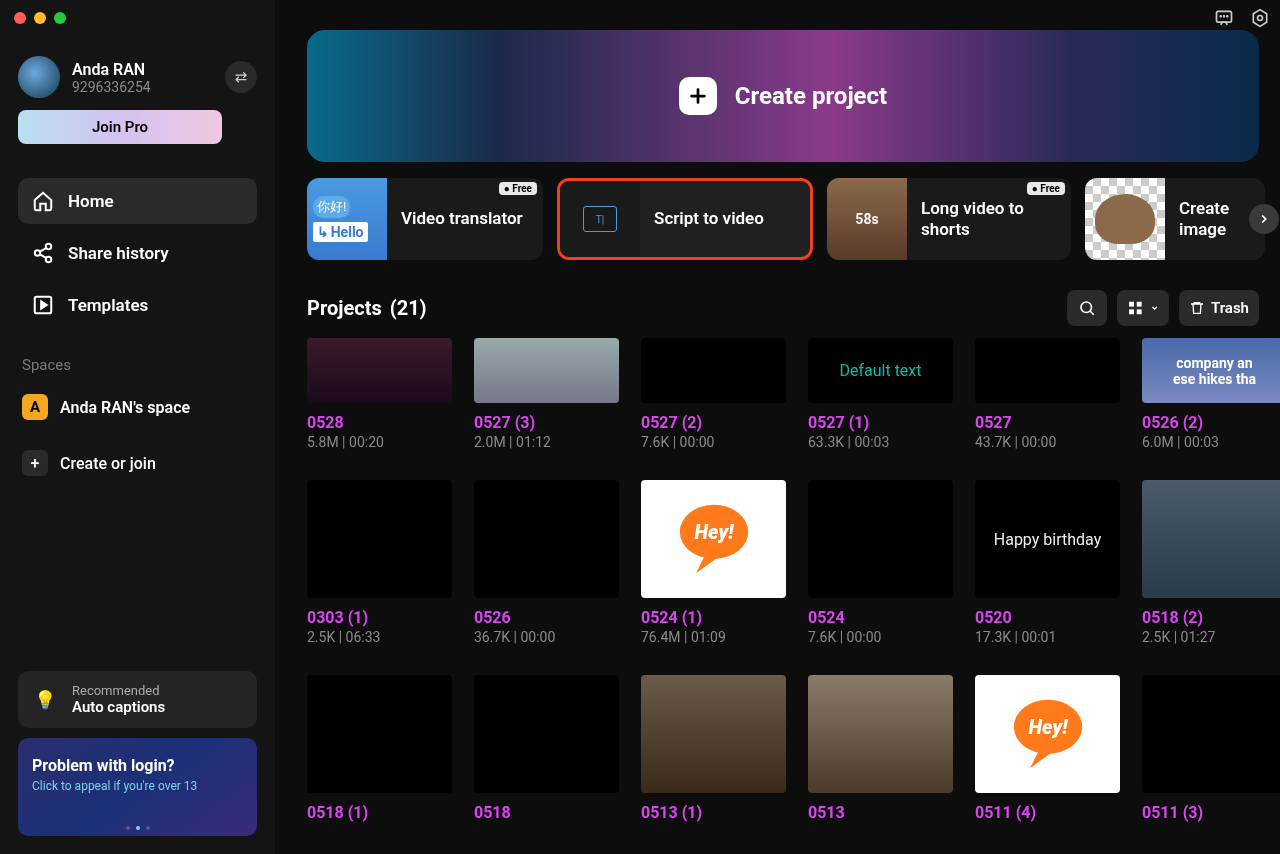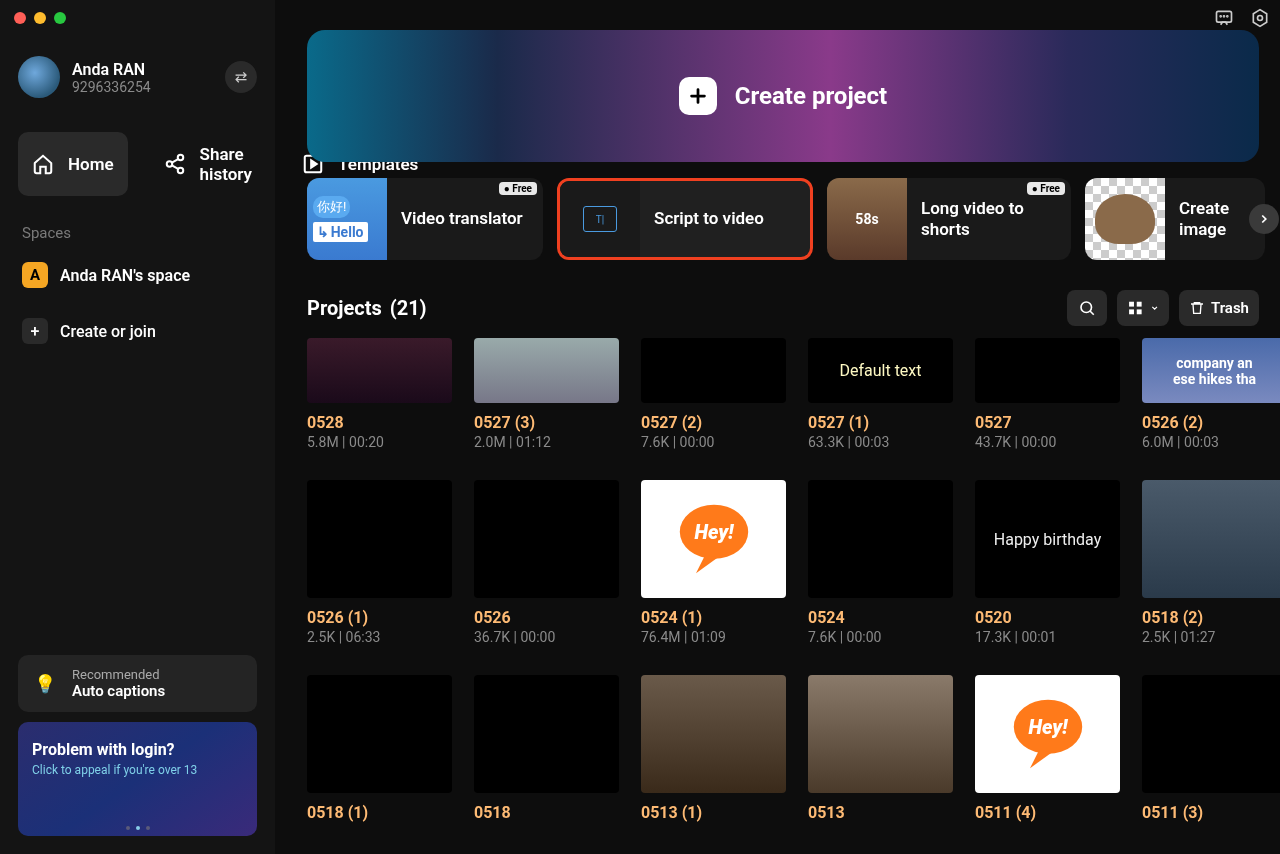--- a/index.html
+++ b/index.html
@@ -76,21 +76,22 @@
     color: #000;
     font-weight: 600;
     font-size: 15px;
     display: flex; align-items: center; justify-content: center;
     width: 204px;
     cursor: pointer;
   }
   .nav {
     margin-top: 34px;
     display: flex;
-    gap: 22px;
+    flex-direction: column;
+    gap: 6px;
   }
   .nav-item {
     display: flex;
     align-items: center;
     gap: 14px;
     padding: 12px 14px;
     border-radius: 10px;
     font-size: 17px;
     font-weight: 600;
     cursor: pointer;
@@ -144,21 +145,21 @@
     border-radius: 50%;
     font-size: 18px;
     display: flex; align-items: center; justify-content: center;
     color: #f5d060;
   }
   .rec-text .rec-label { color: #aaa; font-size: 13px; }
   .rec-text .rec-title { font-size: 15px; font-weight: 600; }
   .login-card {
     margin-top: 10px;
     border-radius: 10px;
-    height: 114px;
+    height: 98px;
     background: linear-gradient(145deg, #2b2d6e 0%, #1b3078 50%, #3a2a7a 100%);
     padding: 12px 14px;
     position: relative;
     overflow: hidden;
     cursor: pointer;
   }
   .login-title { font-size: 16px; font-weight: 700; margin-top: 6px; }
   .login-sub { color: #7fd0e8; font-size: 12px; margin-top: 4px; line-height: 1.3; }
   .login-dots { position: absolute; bottom: 6px; left: 50%; transform: translateX(-50%); display:flex; gap:6px;}
   .login-dots span { width:4px; height:4px; border-radius:50%; background:#5a5a7a;}
@@ -275,21 +276,21 @@
     width: 145px; height: 65px;
     background: #000;
     border-radius: 4px;
     display:flex; align-items:center; justify-content:center;
     color:#aaa; font-size:13px;
     overflow:hidden;
     position:relative;
   }
   .pthumb.first-row { height: 65px; }
   .pthumb.square { height: 118px; }
-  .pname { margin-top: 10px; font-size: 16px; font-weight: 700; color:#fdba74; }
+  .pname { margin-top: 10px; font-size: 16px; font-weight: 700; color:#d946ef; }
   .pmeta { color: #8a8a8a; font-size: 14px; margin-top: 2px; }
 
   svg { display: block; }
 </style>
 </head>
 <body>
 
 <div class="window-controls">
   <div class="dot red"></div>
   <div class="dot yellow"></div>
@@ -316,20 +317,21 @@
 
 <div class="sidebar">
   <div class="profile">
     <div class="avatar"></div>
     <div class="profile-text">
       <div class="profile-name">Anda RAN</div>
       <div class="profile-id">9296336254</div>
     </div>
     <div class="swap-btn">⇄</div>
   </div>
+  <div class="join-pro">Join Pro</div>
 
   <div class="nav">
     <div class="nav-item active">
       <span class="icon">
         <svg viewBox="0 0 24 24" fill="none" stroke="#fff" stroke-width="2.2">
             <path d="M3 11l9-8 9 8v9a2 2 0 0 1-2 2h-4v-7h-6v7H5a2 2 0 0 1-2-2z"></path>
           </svg>
       </span>
       <span>Home</span>
     </div>
@@ -479,40 +481,40 @@
         <div class="pname">0527 (3)</div>
         <div class="pmeta">2.0M | 01:12</div>
       </div>
       <div class="pcard">
         <div class="pthumb first-row"></div>
         <div class="pname">0527 (2)</div>
         <div class="pmeta">7.6K | 00:00</div>
       </div>
       <div class="pcard">
         <div class="pthumb first-row">
-          <div style="color:#fef9c3;font-size:16px;white-space:nowrap">Default text</div>
+          <div style="color:#14b8a6;font-size:16px;white-space:nowrap">Default text</div>
         </div>
         <div class="pname">0527 (1)</div>
         <div class="pmeta">63.3K | 00:03</div>
       </div>
       <div class="pcard">
         <div class="pthumb first-row"></div>
         <div class="pname">0527</div>
         <div class="pmeta">43.7K | 00:00</div>
       </div>
       <div class="pcard">
         <div class="pthumb first-row">
           <div style="width:100%;height:100%;background:linear-gradient(#4a6aaa,#7a8abf);display:flex;align-items:center;justify-content:center;font-size:14px;color:#fff;font-weight:700;text-align:center;padding:4px">company an<br>ese hikes tha</div>
         </div>
         <div class="pname">0526 (2)</div>
         <div class="pmeta">6.0M | 00:03</div>
       </div>
       <div class="pcard">
         <div class="pthumb square"></div>
-        <div class="pname">0526 (1)</div>
+        <div class="pname">0303 (1)</div>
         <div class="pmeta">2.5K | 06:33</div>
       </div>
       <div class="pcard">
         <div class="pthumb square"></div>
         <div class="pname">0526</div>
         <div class="pmeta">36.7K | 00:00</div>
       </div>
       <div class="pcard">
         <div class="pthumb square">
           <div style="background:#fff;width:100%;height:100%;display:flex;align-items:center;justify-content:center">

